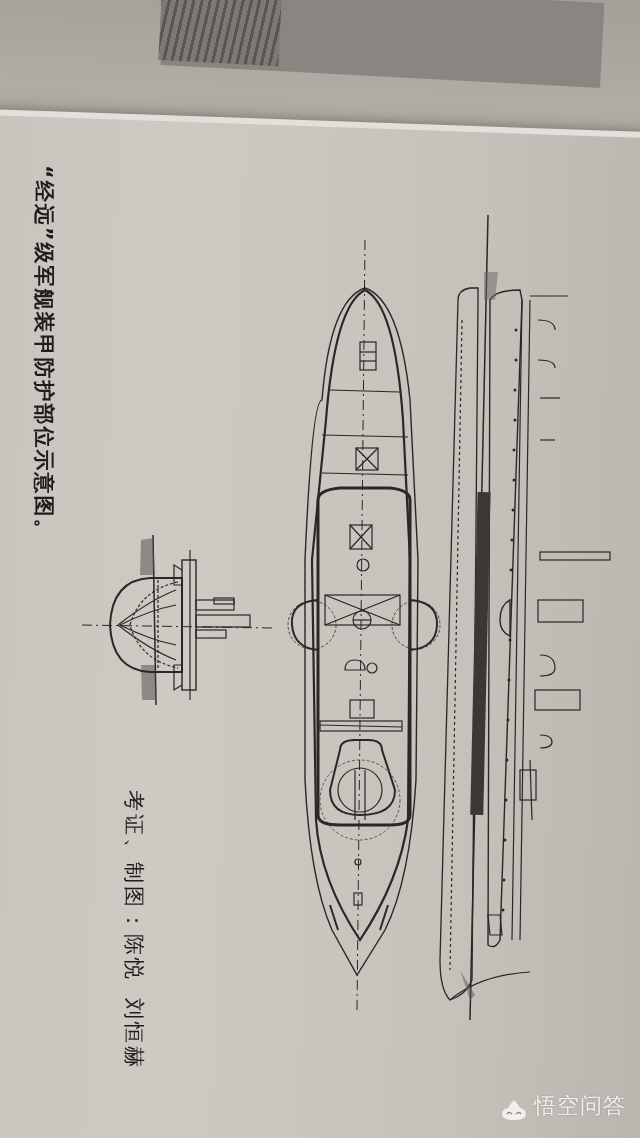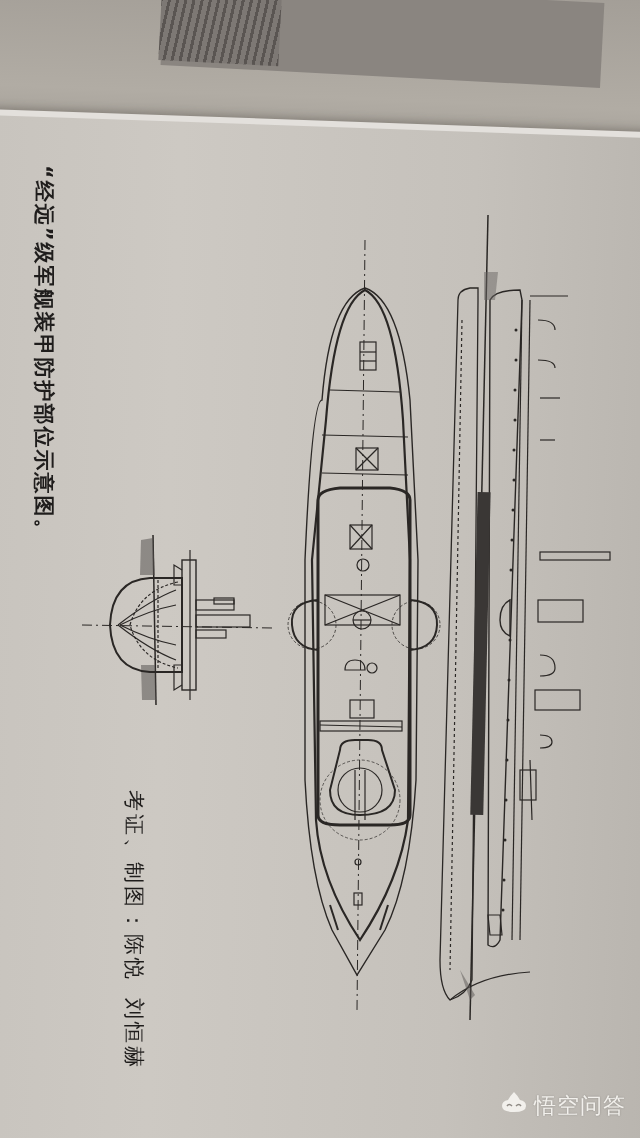--- a/index.html
+++ b/index.html
@@ -110,21 +110,21 @@
       left: 0;
       top: 0;
       width: 640px;
       height: 1138px;
     }
     .watermark {
       position: absolute;
       right: 14px;
       bottom: 17px;
       display: flex;
-      align-items: flex-start;
+      align-items: flex-end;
       gap: 7px;
       color: #f2f0ec;
       font-size: 22px;
       letter-spacing: 1px;
       text-shadow: 0 0 2px rgba(0,0,0,0.25);
     }
     .watermark-logo {
       width: 26px;
       height: 22px;
     }

